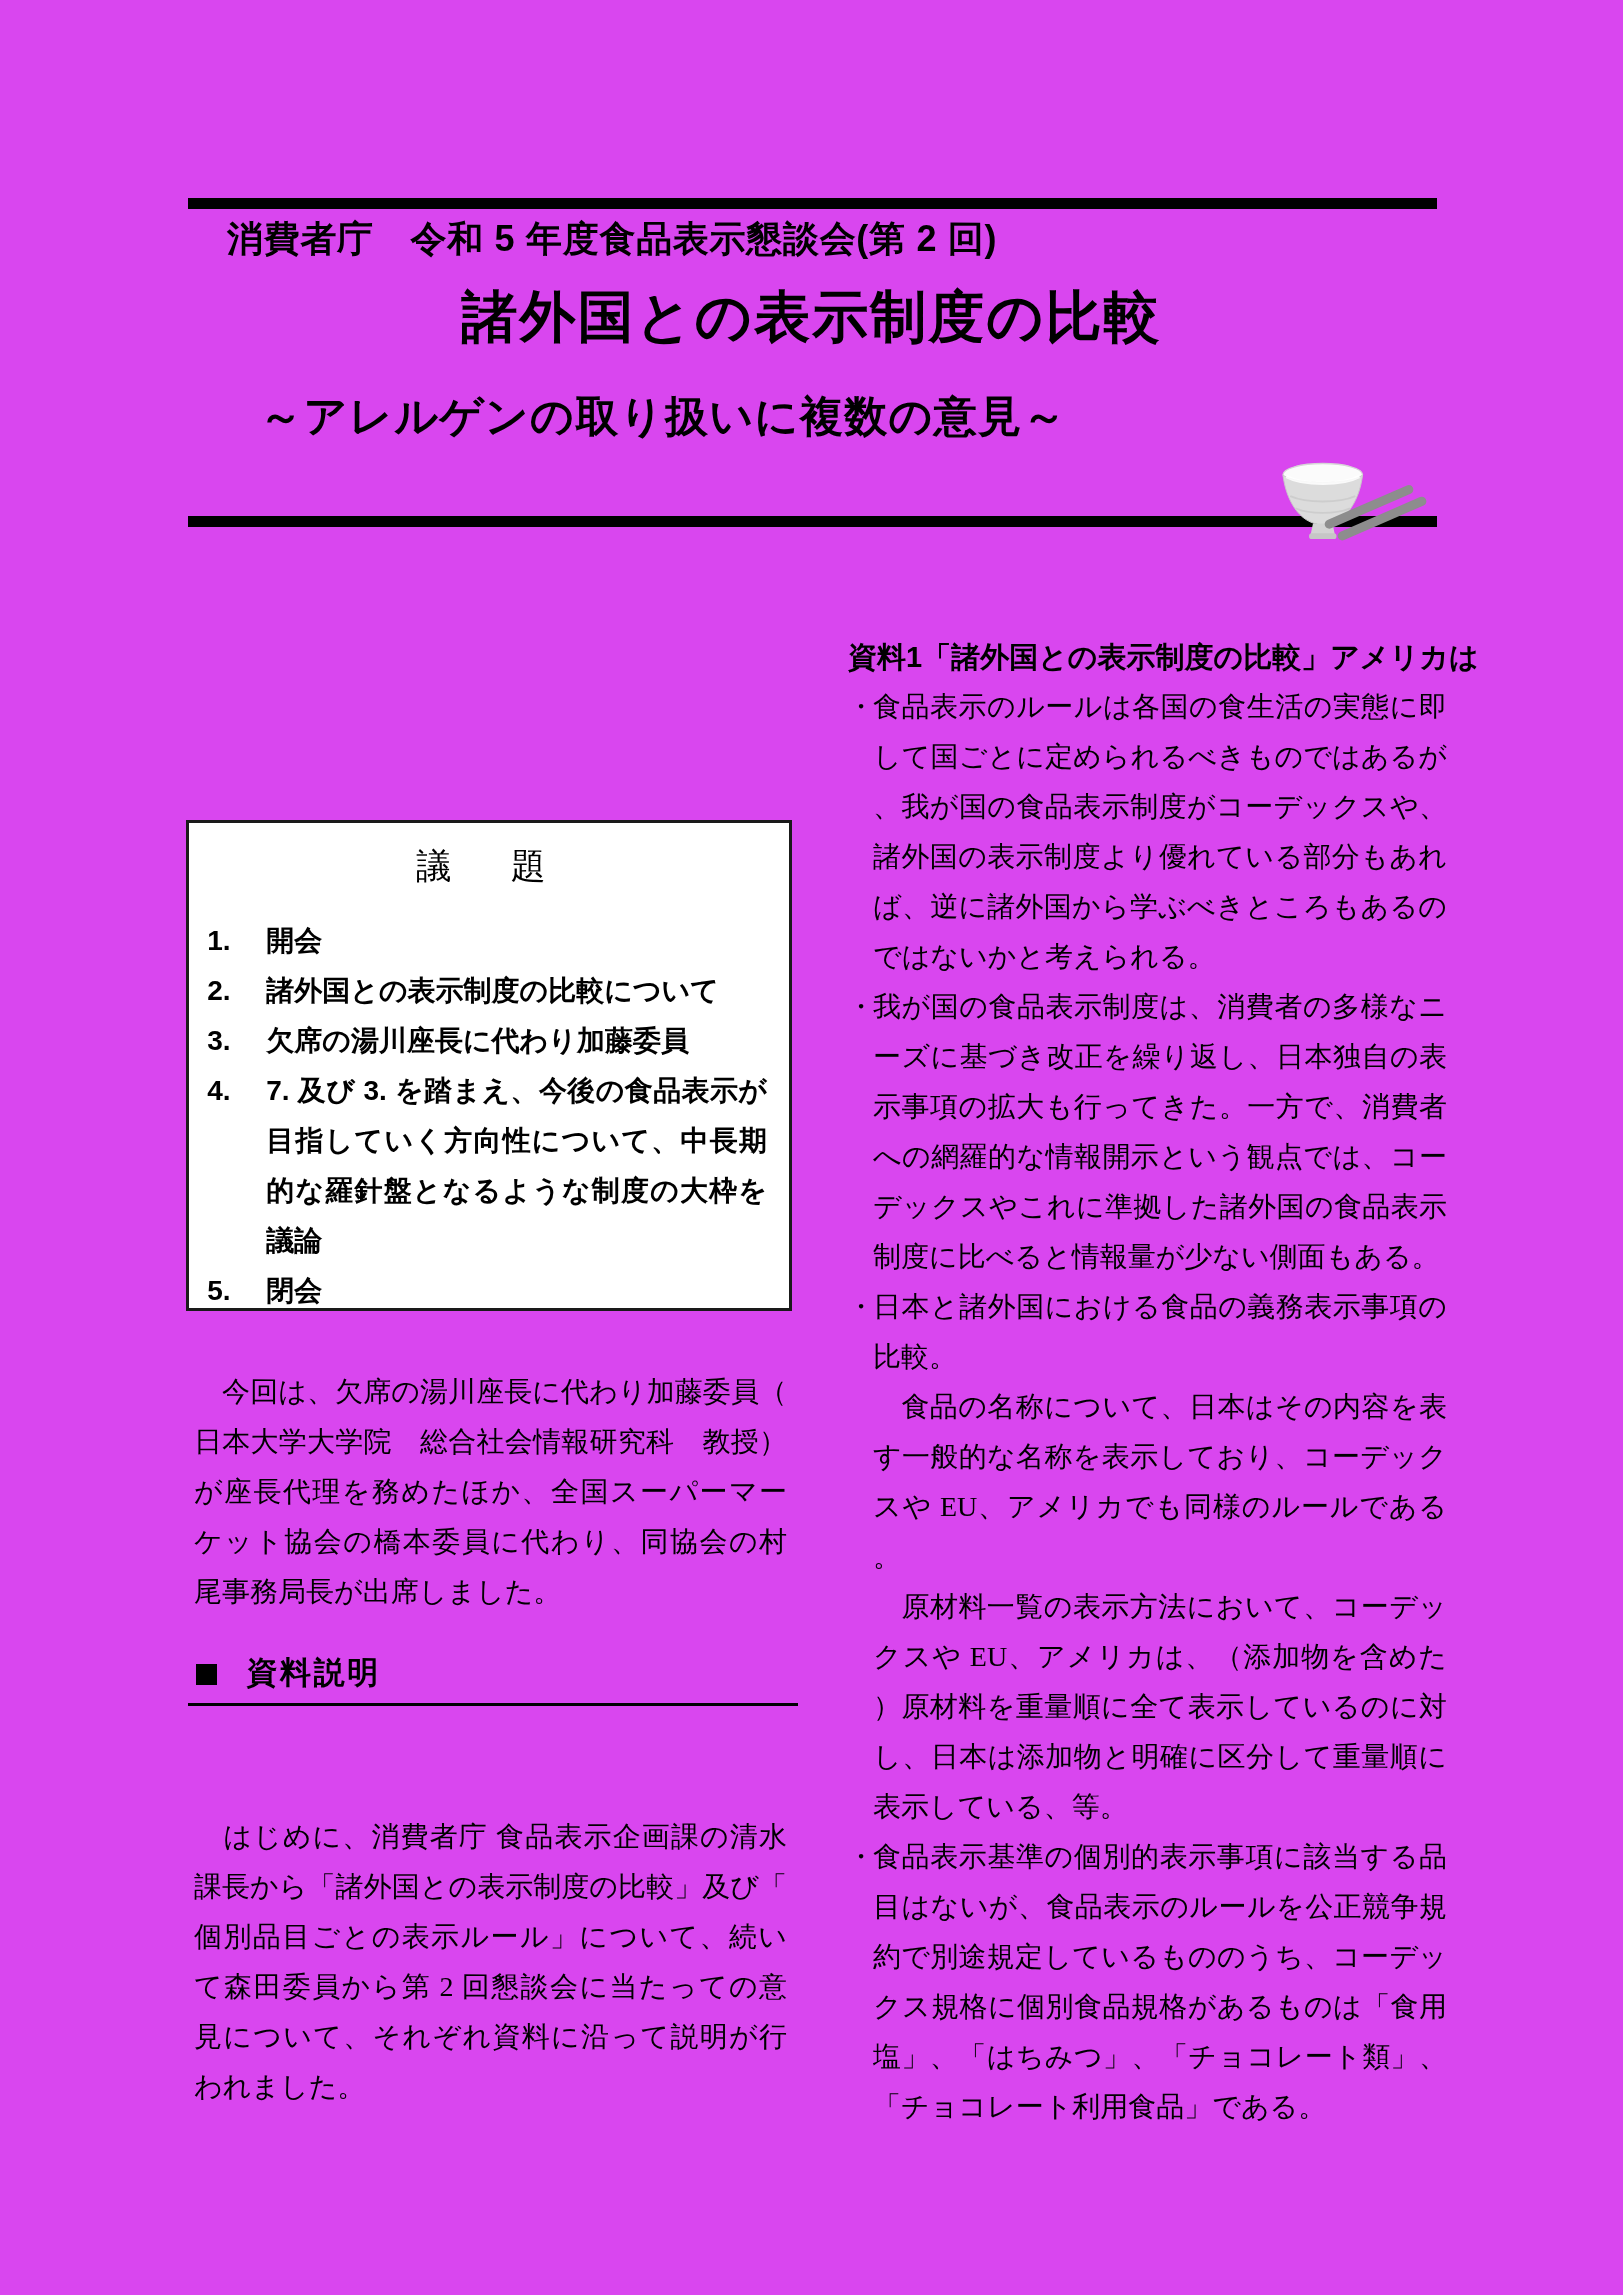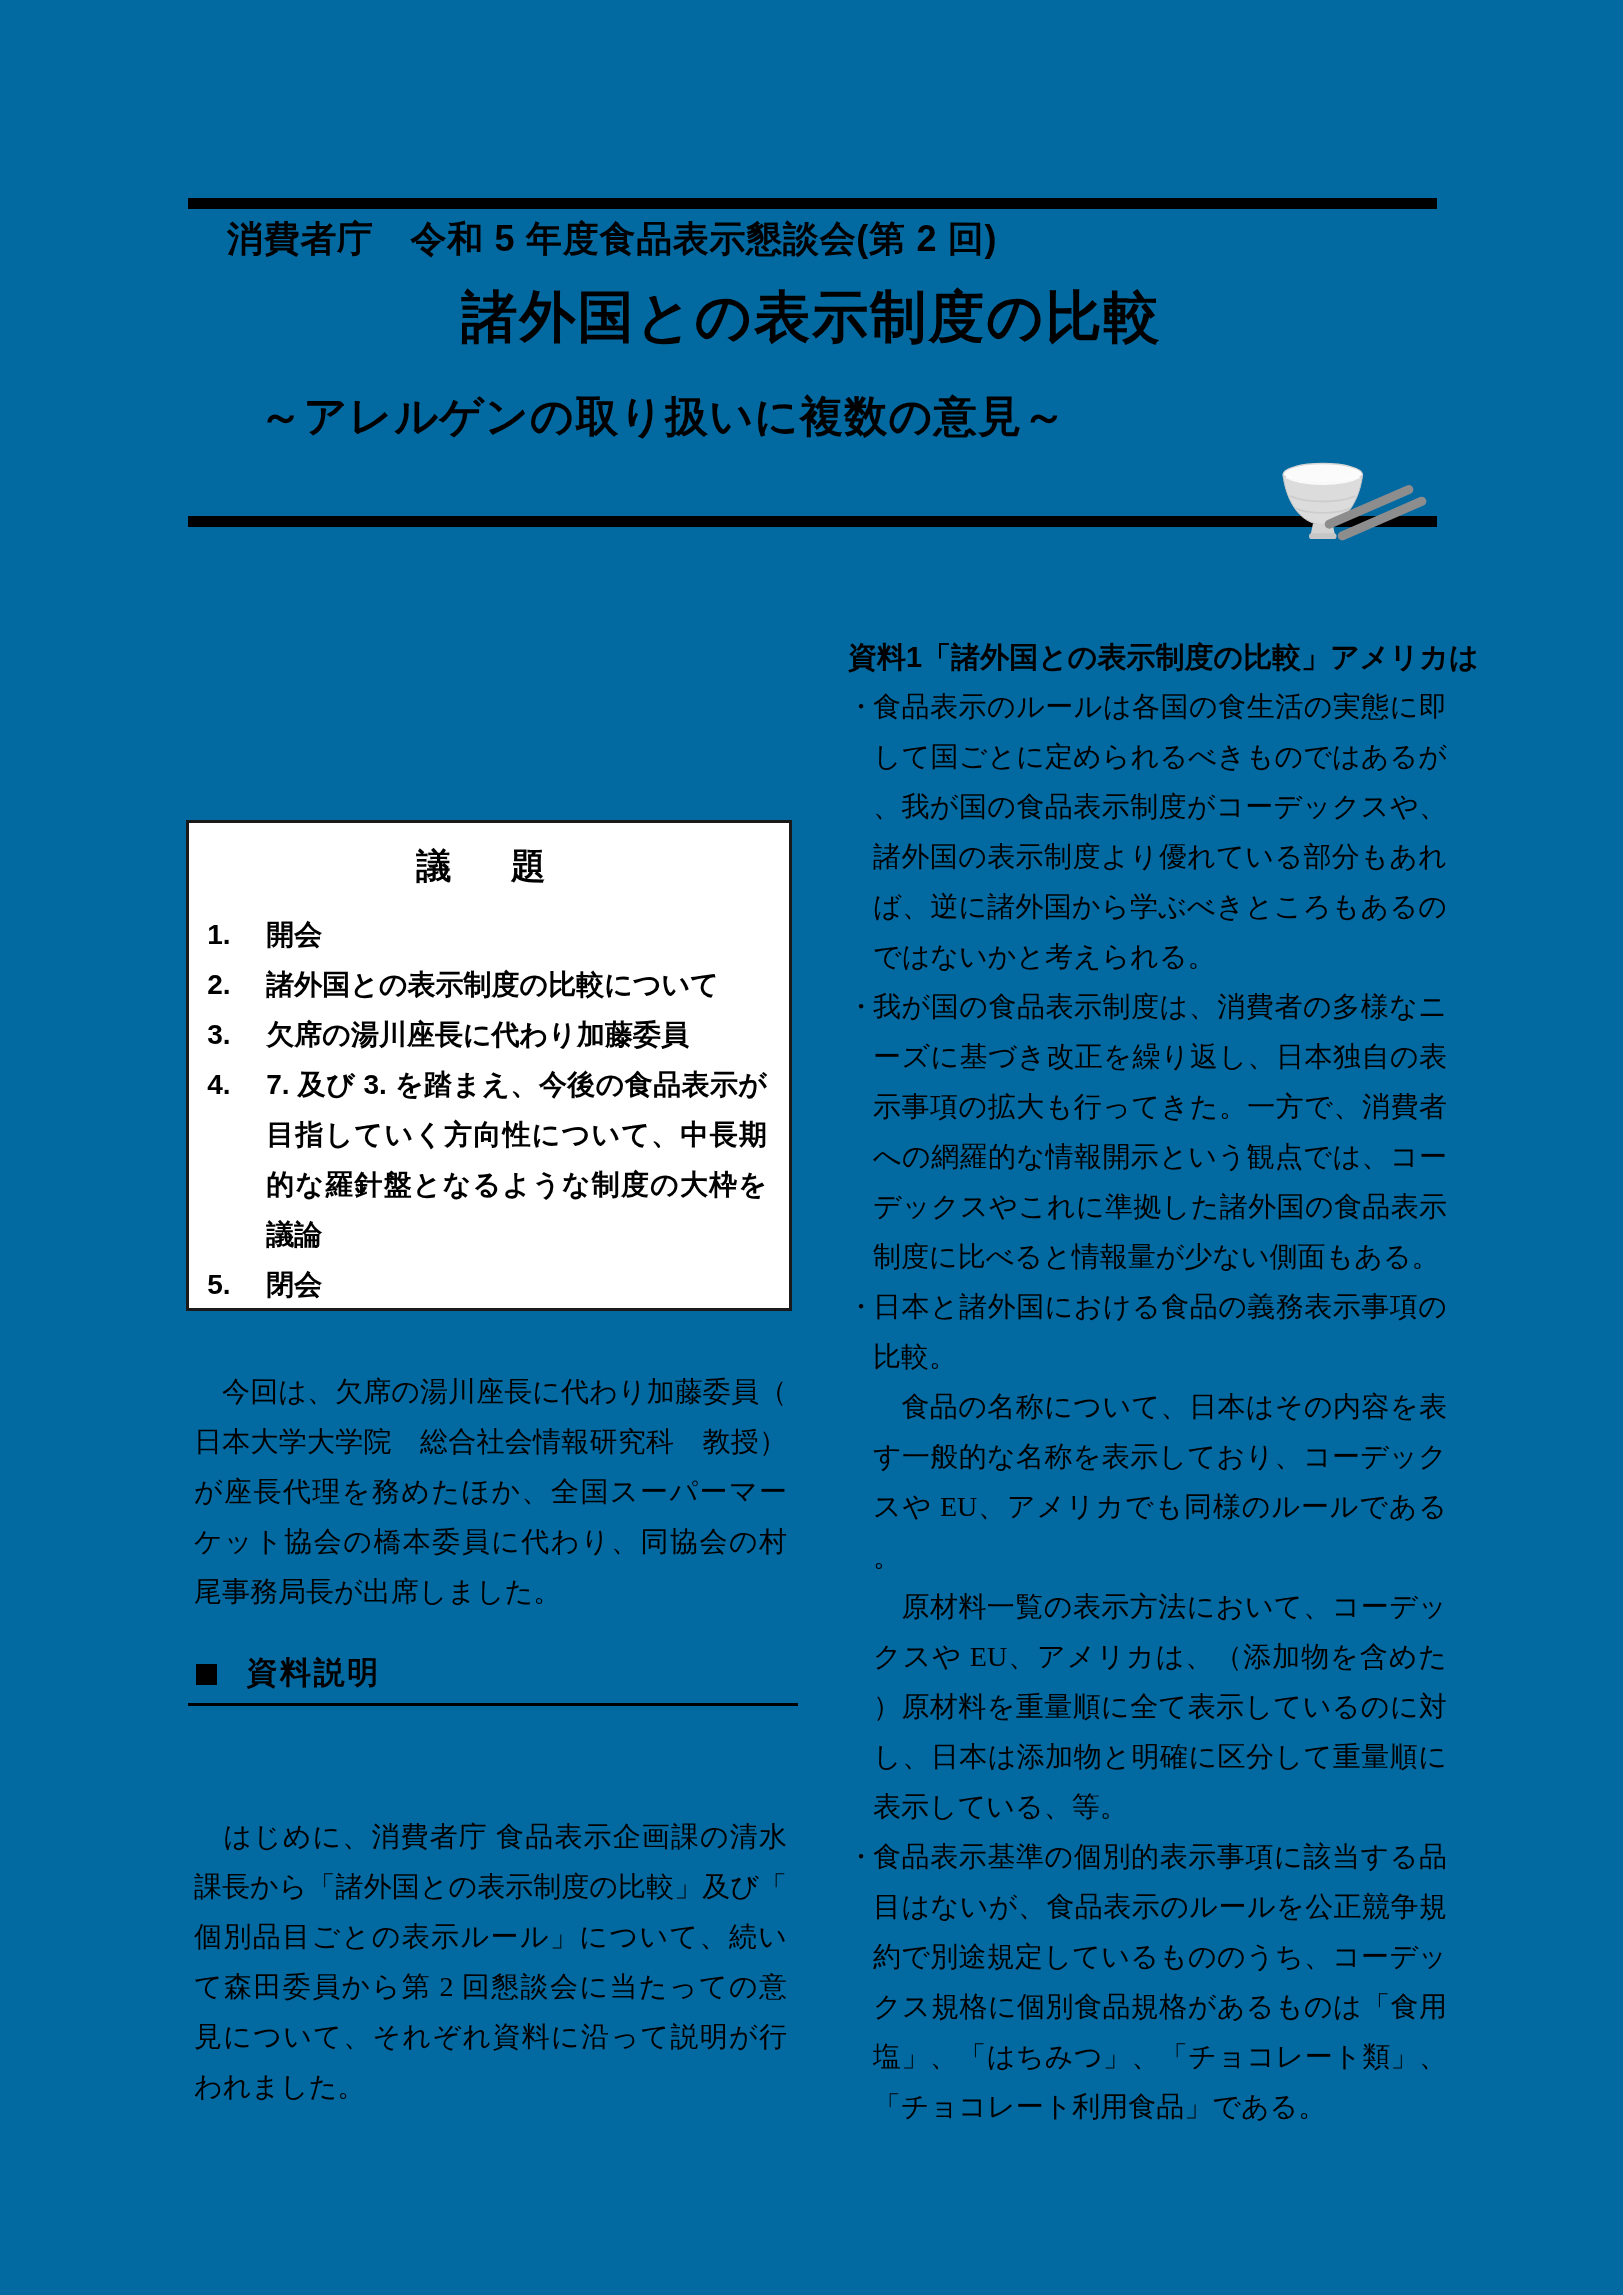--- a/index.html
+++ b/index.html
@@ -1,20 +1,20 @@
 <!DOCTYPE html>
 <html lang="ja" style="font-size:10.5px"><head>
 <meta charset="utf-8">
 <style>
   * { margin:0; padding:0; box-sizing:border-box; }
   html,body { background:#ffffff; }
   .page {
     position:relative;
     width:1623px; height:2295px;
-    background:#0369a1;
+    background:#d946ef;
     overflow:hidden;
     font-family:"Liberation Serif","DejaVu Serif",serif;
     color:#000000;
   }
   .gothic { font-family:"Liberation Sans","DejaVu Sans",sans-serif; }
   .rule { position:absolute; left:188px; width:1249px; height:10.5px; background:#000000; }
   .rule-top { top:198px; }
   .rule-bottom { top:516px; z-index:1; }
 
   .doc-header {
@@ -41,22 +41,22 @@
   .para-intro        { position:absolute; left:194px;  top:632px;  width:593px; }
   .para-attendees    { position:absolute; left:194px;  top:1367px; width:593px; }
   .para-explanation  { position:absolute; left:194px;  top:1812px; width:593px; }
 
   .agenda-box {
     position:absolute; left:186px; top:820px; width:606px; height:491px;
     border:3.3px solid #1a1a1a; background:#ffffff;
     padding:22px 22px 0 18.3px;
   }
   .agenda-title {
-    text-align:center; font-size:35px; font-weight:bold;
-    letter-spacing:0.35em; line-height:42px; margin-bottom:23px;
+    text-align:center; font-size:35px; font-weight:normal;
+    letter-spacing:0.35em; line-height:42px; margin-bottom:29px;
   }
   .agenda-item { display:flex; font-size:28px; font-weight:600; line-height:50px; }
   .agenda-item .num { width:59px; flex:none; }
   .agenda-item .txt { flex:1; text-align:justify; word-break:break-all; line-break:anywhere; }
 
   .section-header {
     position:absolute; left:188px; top:1656px; width:610px;
     border-bottom:3.3px solid #000000; padding-bottom:14px;
     display:flex; align-items:center;
   }

